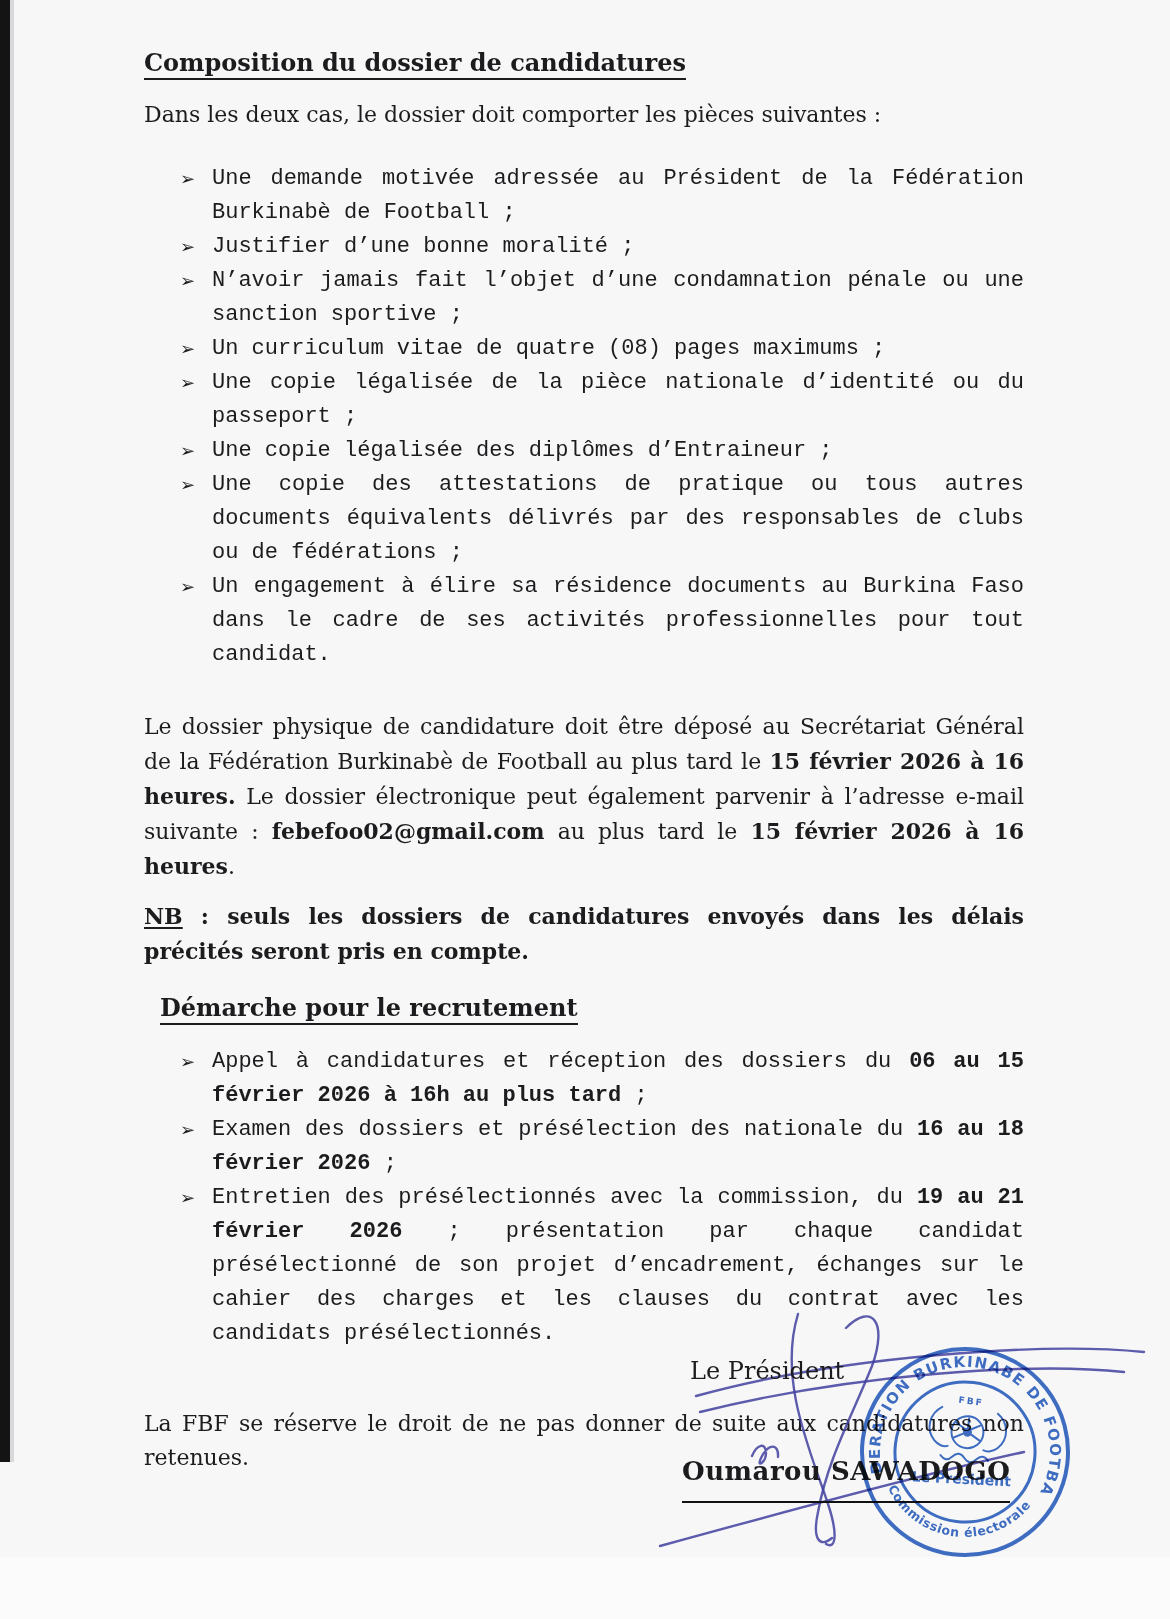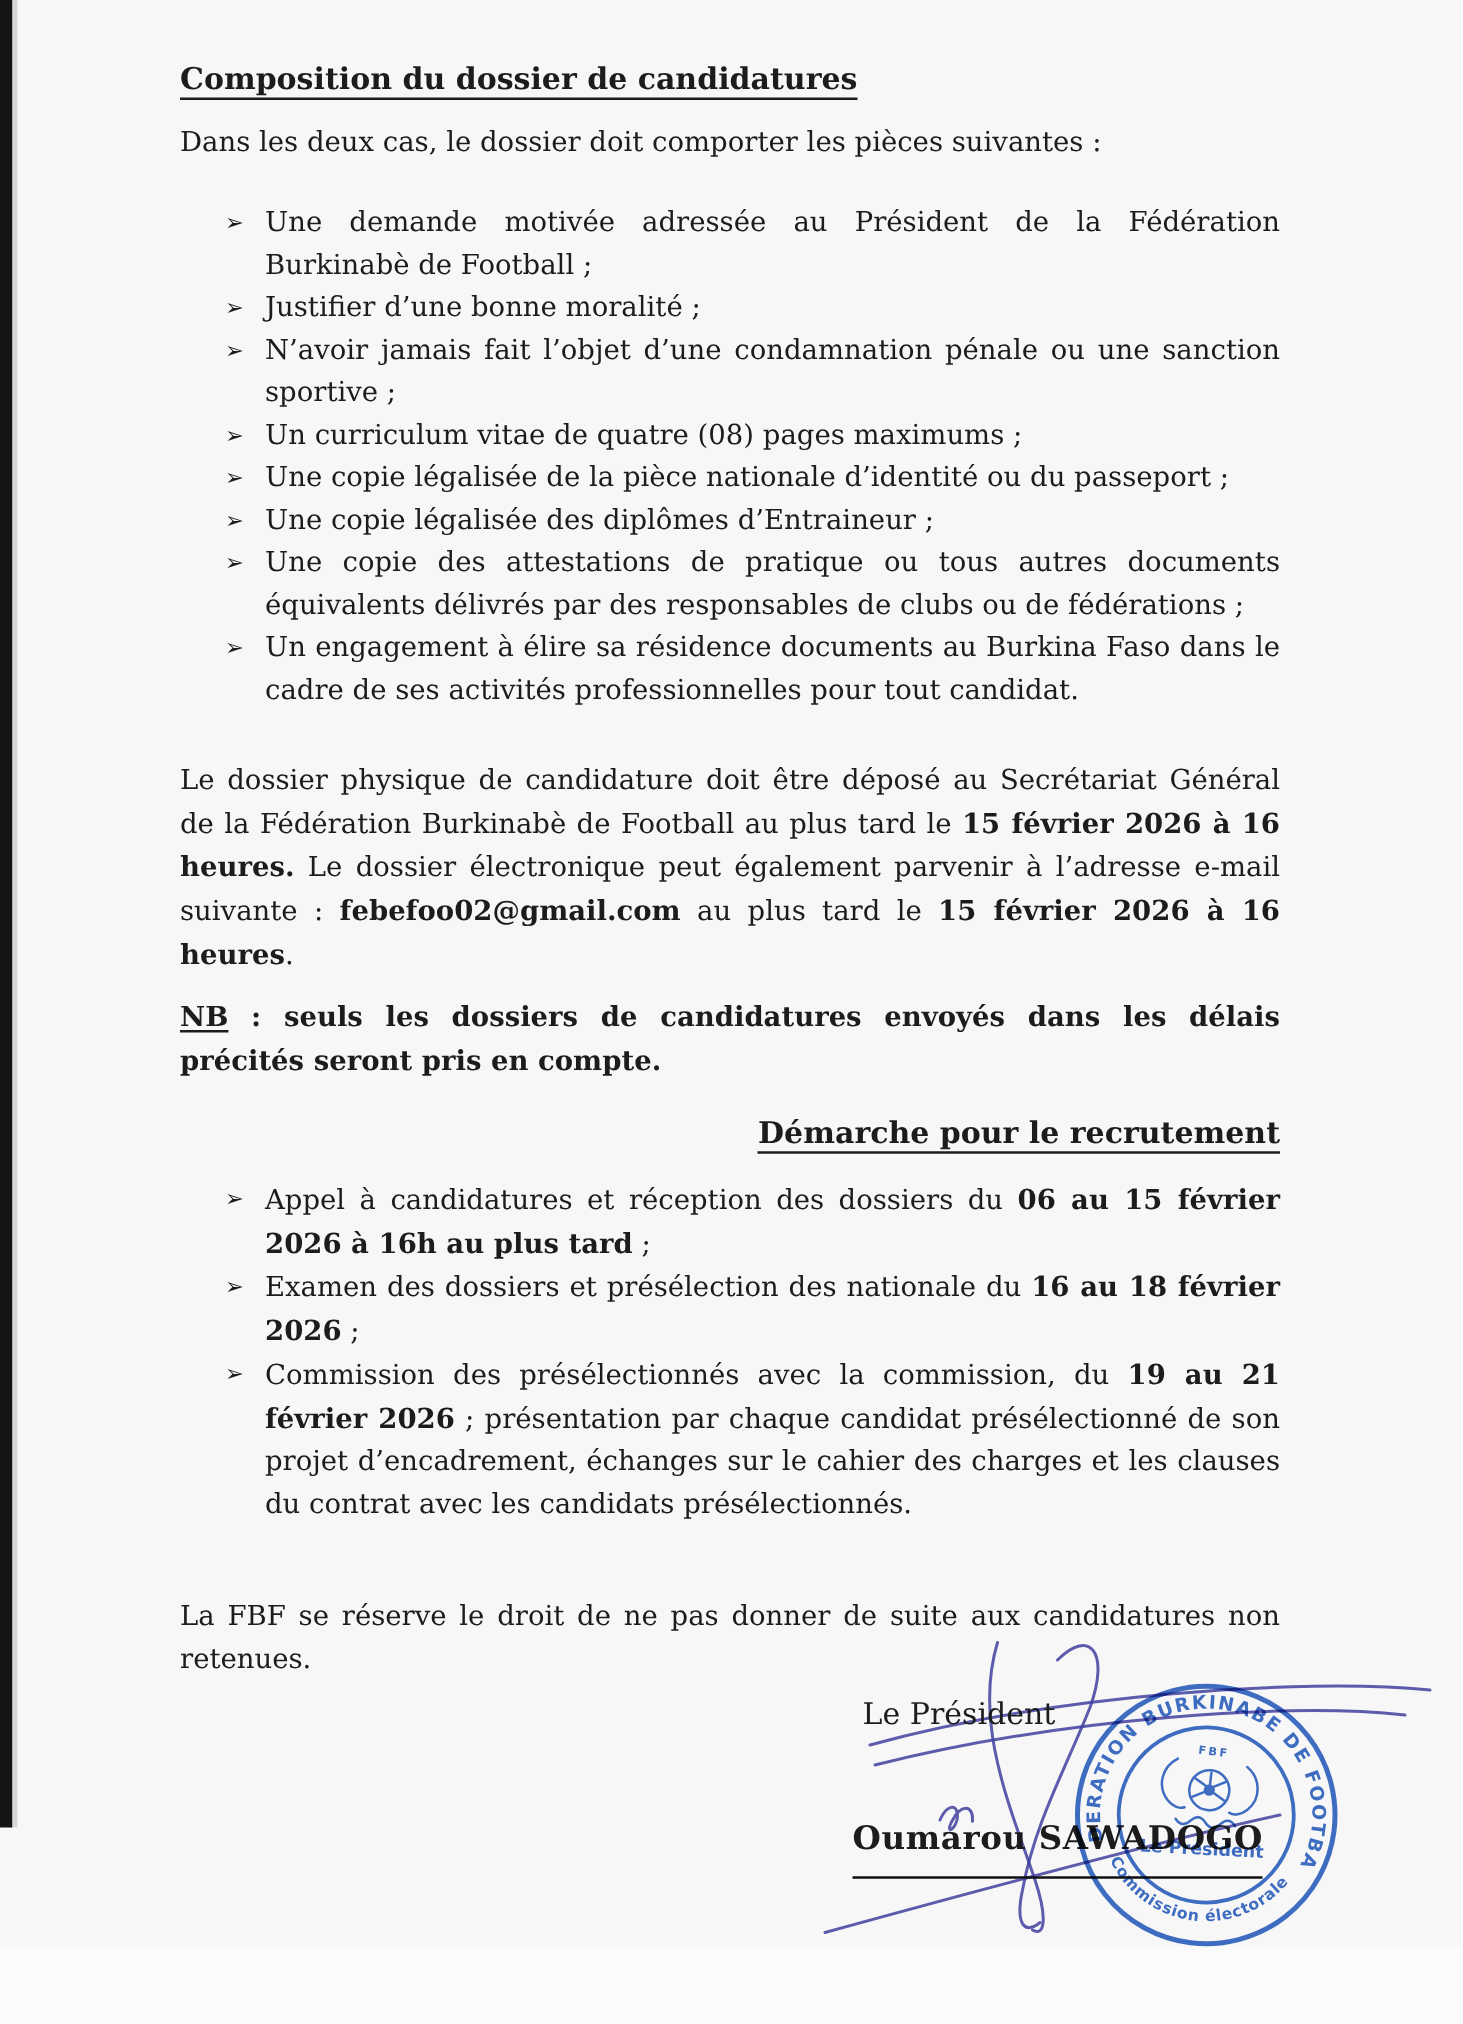--- a/index.html
+++ b/index.html
@@ -31,39 +31,39 @@
     position:absolute;left:0;bottom:0;width:100%;height:62px;
     background:#fbfbfc;
   }
   .content{
     position:relative;
     padding:46px 146px 0 144px;
   }
   h1,h2{
     font-size:24px;font-weight:bold;margin:0 0 18px 0;line-height:34px;
   }
-  h2{margin:22px 0 20px 16px;text-align:right;}
+  h2{margin:22px 0 20px 16px;}
   .hu{
     border-bottom:2.5px solid var(--ink);
     padding-bottom:1px;
   }
   .para{
     margin:0;font-size:22px;line-height:34px;text-align:justify;
   }
   .intro{margin-bottom:30px;}
   .mt-deposit{margin-top:38px;}
   .mt-nb{margin-top:15px;}
   .mt-closing{margin-top:56px;}
   .list{margin-left:36px;font-size:22px;line-height:34px;}
   .li{display:flex;align-items:flex-start;}
   .arrow{
     width:32px;flex:0 0 32px;font-size:18px;line-height:34px;
     font-family:"DejaVu Sans",sans-serif;
   }
-  .li-text{flex:1;text-align:justify;}
+  .li-text{flex:1;text-align:justify;font-family:Liberation Mono, monospace;}
   .b{font-weight:bold;}
   .u{text-decoration:underline;text-underline-offset:3px;}
   
   .sig-title{
     position:absolute;left:690px;top:1356px;
     font-size:24px;line-height:30px;
   }
   .sig-name{
     position:absolute;left:682px;top:1456px;
     font-size:26px;font-weight:bold;letter-spacing:.5px;
@@ -160,21 +160,21 @@
           <span class="li-text"><span>Appel à candidatures et réception des dossiers du </span><span class="b">06 au 15 février 2026 à 16h au plus tard</span><span> ;</span></span>
         </div>
 
         <div class="li">
           <span class="arrow">➢</span>
           <span class="li-text"><span>Examen des dossiers et présélection des nationale du </span><span class="b">16 au 18 février 2026</span><span> ;</span></span>
         </div>
 
         <div class="li">
           <span class="arrow">➢</span>
-          <span class="li-text"><span>Commission des présélectionnés avec la commission, du </span><span class="b">19 au 21 février 2026</span><span> ; présentation par chaque candidat présélectionné de son projet d’encadrement, échanges sur le cahier des charges et les clauses du contrat avec les candidats présélectionnés.</span></span>
+          <span class="li-text"><span>Entretien des présélectionnés avec la commission, du </span><span class="b">19 au 21 février 2026</span><span> ; présentation par chaque candidat présélectionné de son projet d’encadrement, échanges sur le cahier des charges et les clauses du contrat avec les candidats présélectionnés.</span></span>
         </div>
       </div>
 
     <p class="para mt-closing">La FBF se réserve le droit de ne pas donner de suite aux candidatures non retenues.</p>
   </div>
 
   <svg class="signature" viewBox="0 0 560 300" aria-hidden="true">
     <g>
       <path d="M 158,14 C 138,80 170,150 188,204 C 198,234 196,250 186,244"></path>
       <path d="M 206,28 C 232,2 248,22 232,66 C 212,116 188,158 178,212 C 172,240 180,248 192,238"></path>

